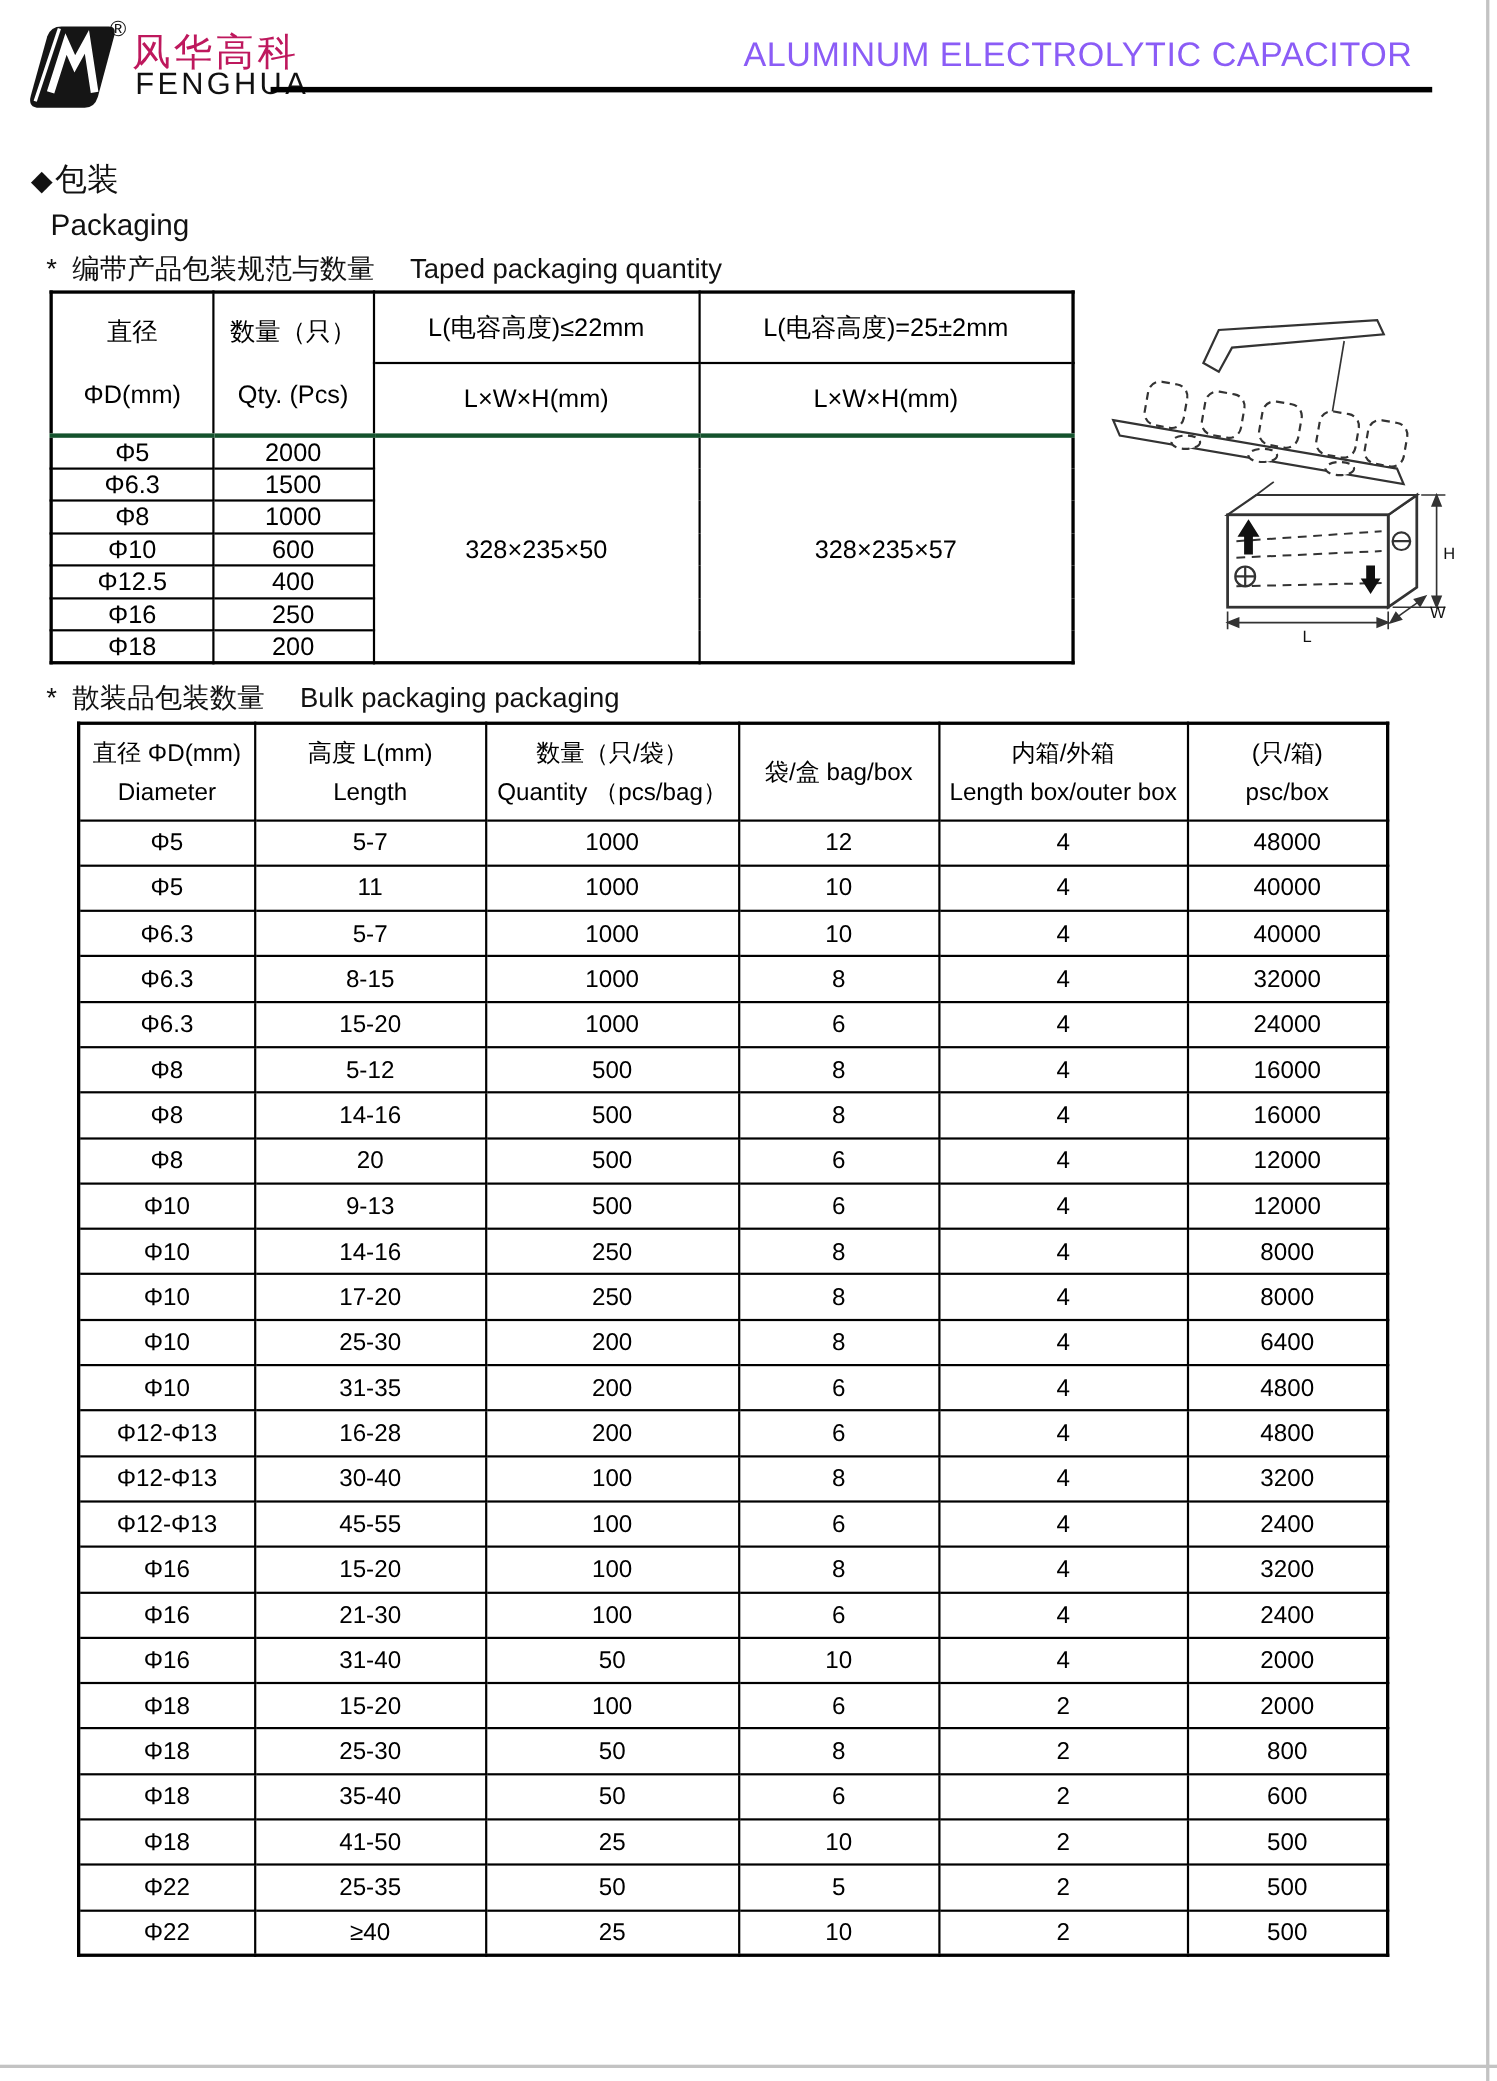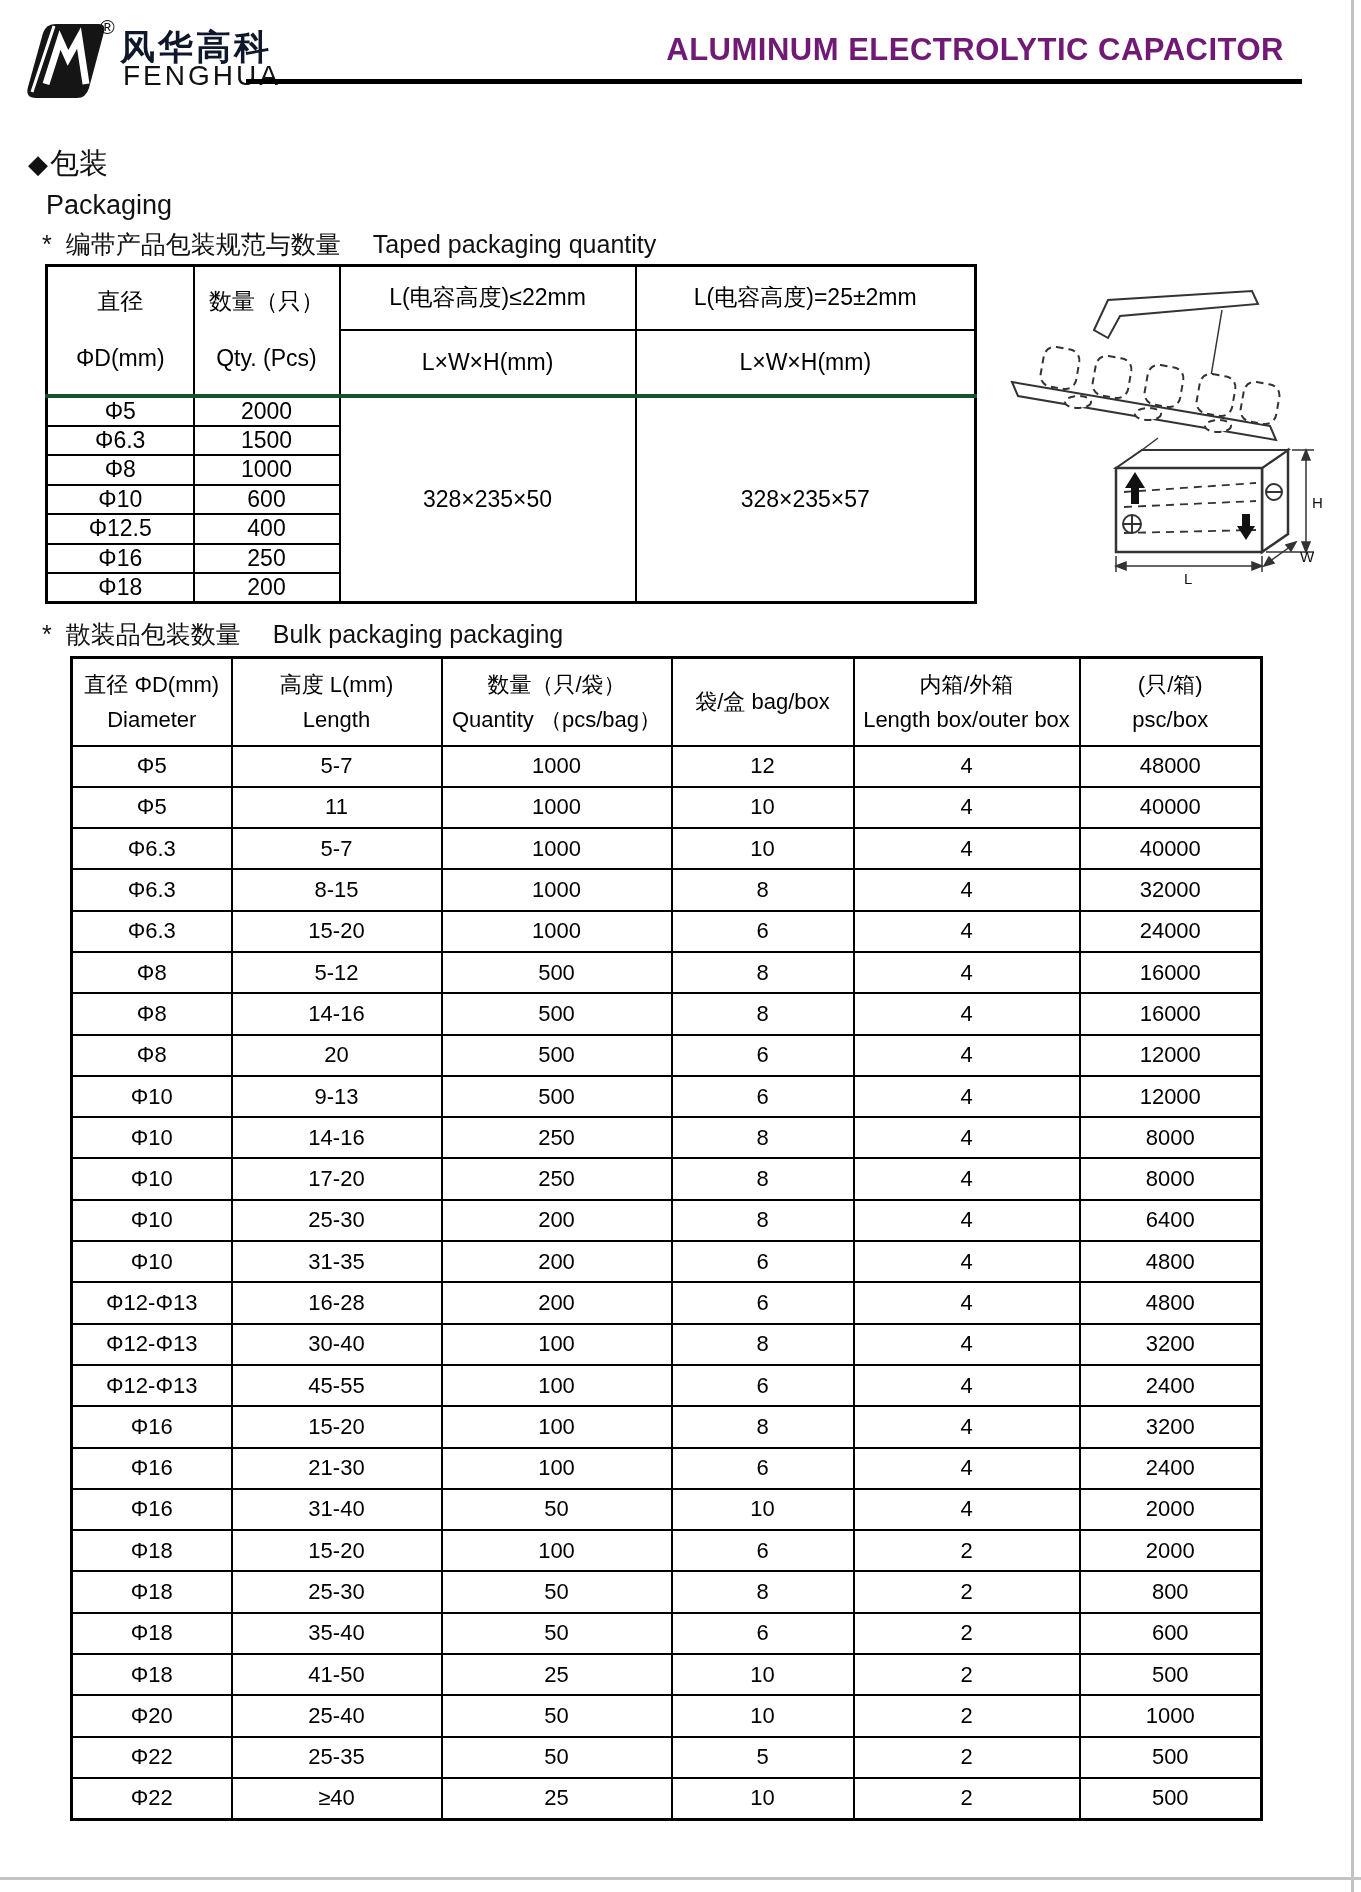--- a/index.html
+++ b/index.html
@@ -4,23 +4,23 @@
 <style>
   *{box-sizing:border-box;margin:0;padding:0}
   html,body{background:#fff}
   .page{
     position:relative;width:1361px;height:1892px;background:#fff;
     font-family:"Liberation Sans","DejaVu Sans",sans-serif;color:#000;overflow:hidden;
   }
   
   .logo{position:absolute;left:20px;top:22px}
   .reg{position:absolute;left:100px;top:16px;font-size:20px;color:#111}
-  .brand-cn{position:absolute;left:120px;top:24px;font-size:35px;font-weight:bold;letter-spacing:3px;color:#0f172a}
+  .brand-cn{position:absolute;left:120px;top:24px;font-size:35px;font-weight:normal;letter-spacing:3px;color:#be185d}
   .brand-en{position:absolute;left:123px;top:60px;font-size:28px;font-weight:normal;letter-spacing:3px;color:#111}
-  .page-title{position:absolute;right:77px;top:32px;font-size:31px;font-weight:bold;color:#701a75;letter-spacing:.5px;white-space:nowrap}
+  .page-title{position:absolute;right:77px;top:32px;font-size:31px;font-weight:normal;color:#8b5cf6;letter-spacing:.5px;white-space:nowrap}
   .title-rule{position:absolute;left:246px;top:79px;width:1056px;height:5px;background:#000}
   
   .sec-head{position:absolute;left:28px;top:144px;font-size:29px;color:#111;display:flex;align-items:center}
   .sec-head .mk{font-size:26px;margin-right:2px}
   .sec-sub{position:absolute;left:46px;top:190px;font-size:27px;color:#111}
   .sub-head{position:absolute;font-size:25px;color:#111;display:flex;align-items:baseline;white-space:nowrap}
   .sub-head .star{margin-right:14px;font-size:25px}
   .sub-head .en{margin-left:32px}
   .sub-head.taped{left:42px;top:228px}
   .sub-head.bulk{left:42px;top:618px}
@@ -433,28 +433,20 @@
         </tr>
         <tr>
           <td>Φ18</td>
           <td>41-50</td>
           <td>25</td>
           <td>10</td>
           <td>2</td>
           <td>500</td>
         </tr>
         <tr>
-          <td>Φ20</td>
-          <td>25-40</td>
-          <td>50</td>
-          <td>10</td>
-          <td>2</td>
-          <td>1000</td>
-        </tr>
-        <tr>
           <td>Φ22</td>
           <td>25-35</td>
           <td>50</td>
           <td>5</td>
           <td>2</td>
           <td>500</td>
         </tr>
         <tr>
           <td>Φ22</td>
           <td>≥40</td>

